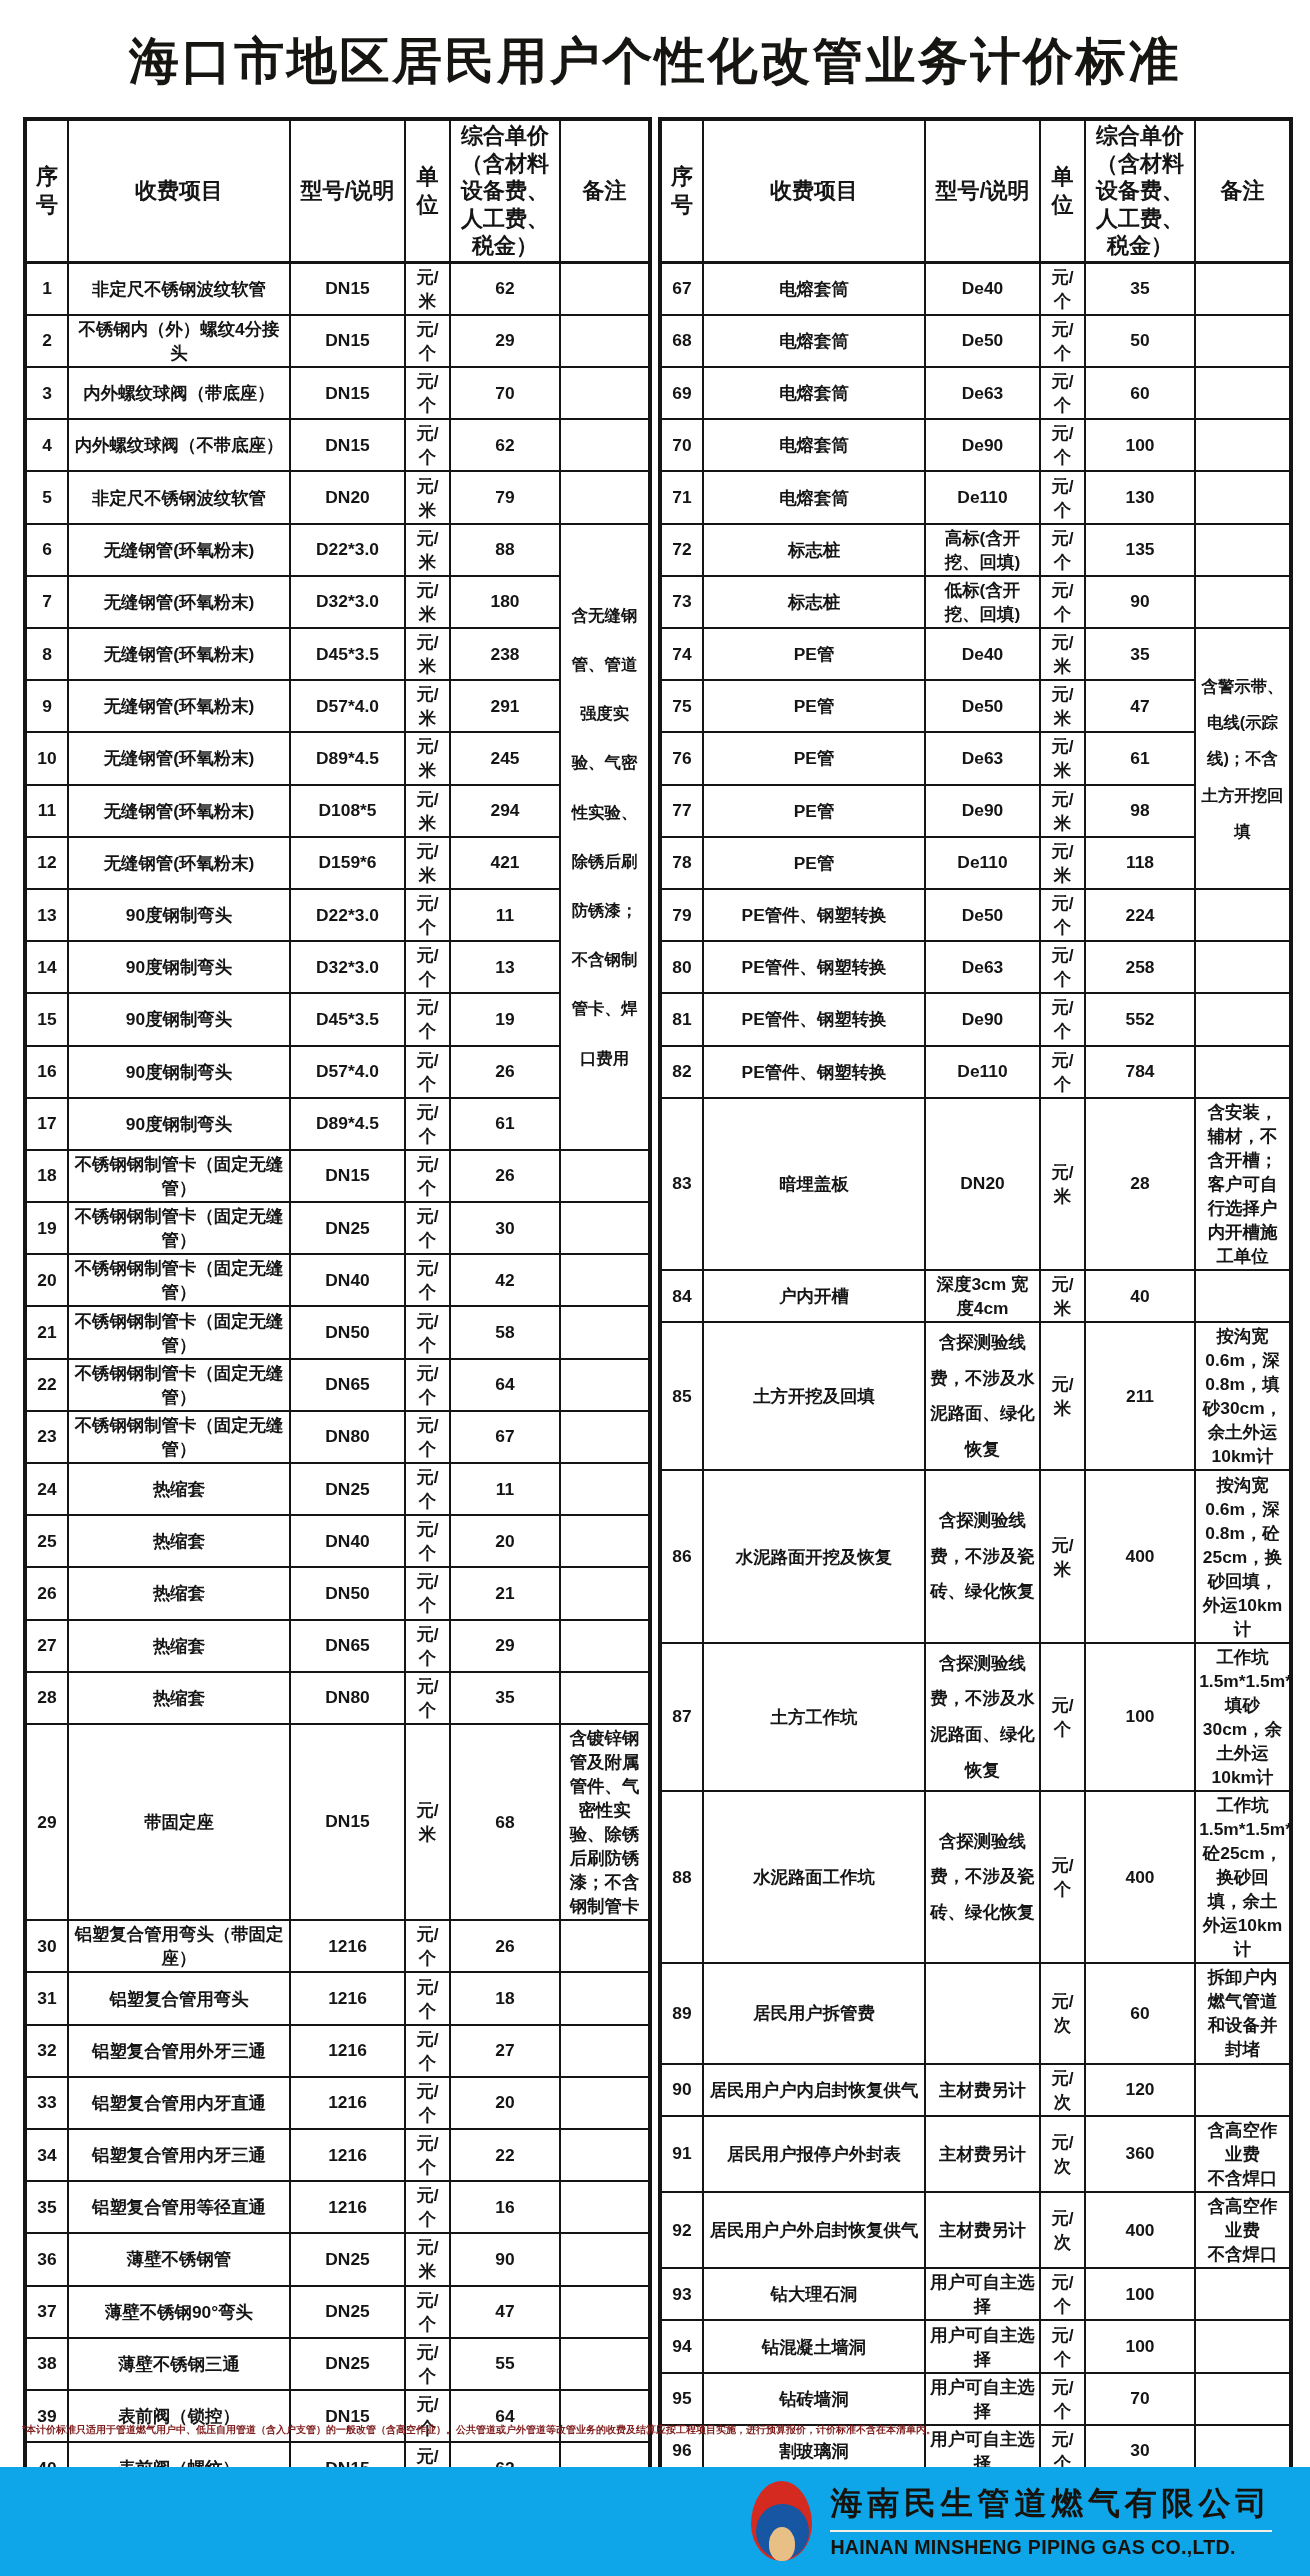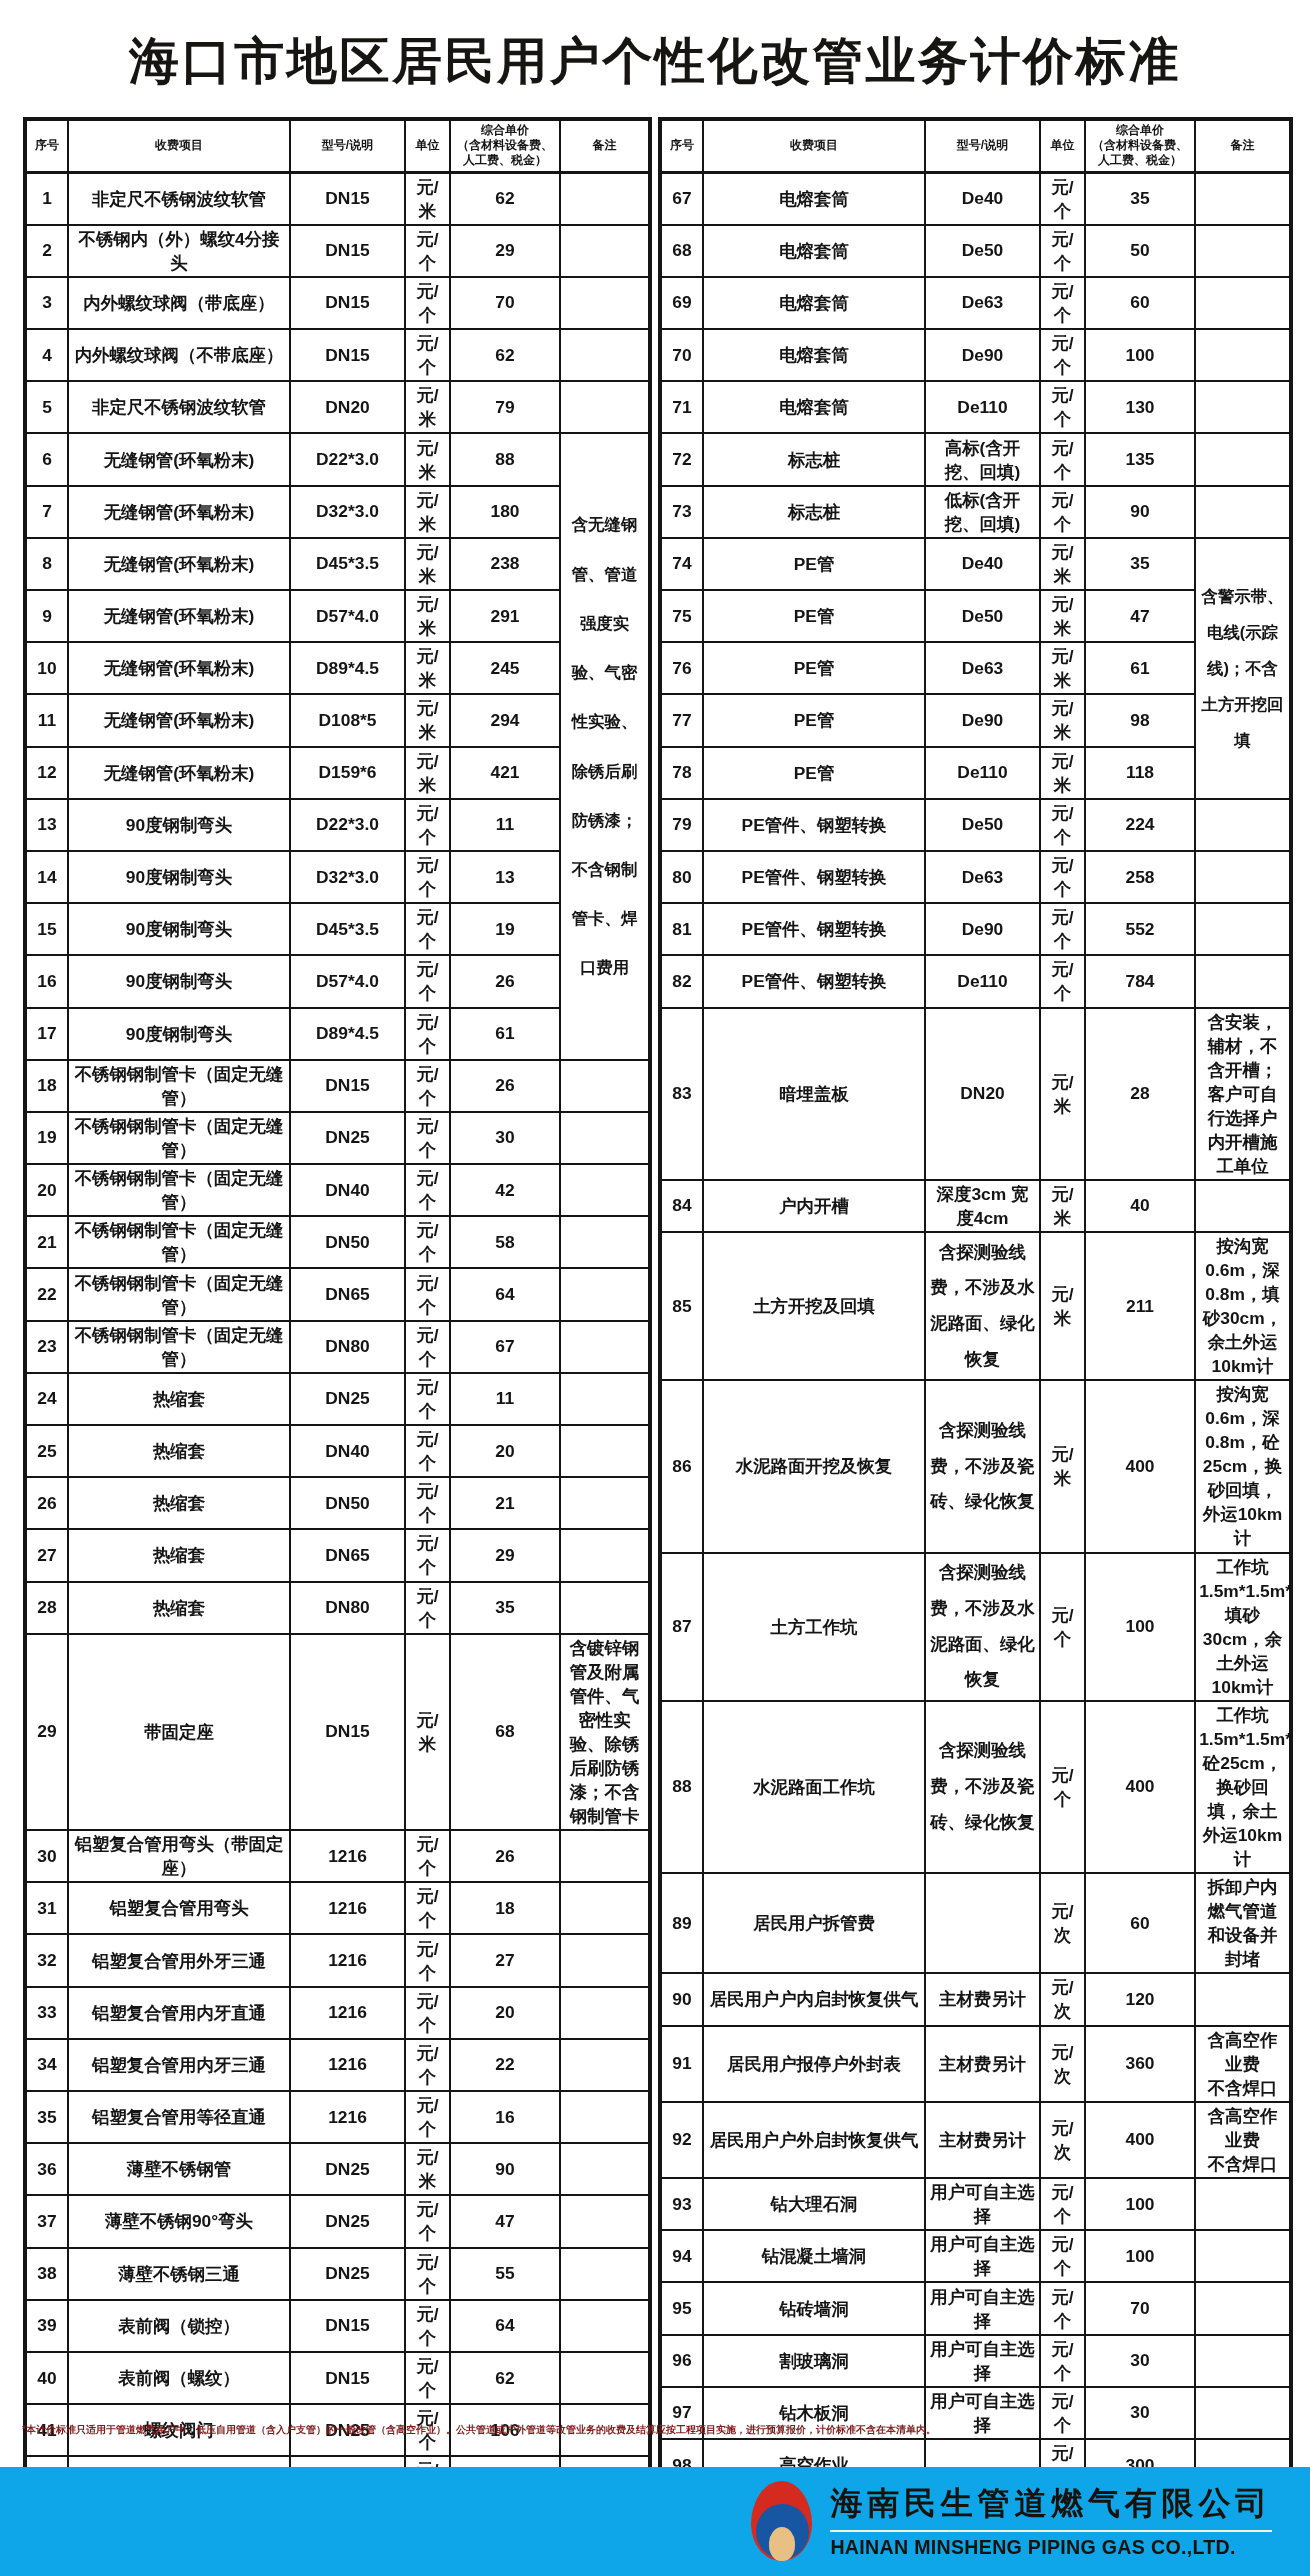--- a/index.html
+++ b/index.html
@@ -32,21 +32,21 @@
   table.price-table col.c-unit{width:45px;}
   table.price-table col.c-price{width:110px;}
   table.price-table th,table.price-table td{
     border:2.1px solid #151515;
     text-align:center;vertical-align:middle;
     padding:1.1px 3.2px;
     font-size:17.4px;font-weight:700;
     overflow:hidden;
   }
   table.price-table thead tr{height:53px;}
-  table.price-table thead th{font-size:12px;line-height:1.25;border-bottom:3.7px solid #151515;}
+  table.price-table thead th{font-size:22px;line-height:1.25;border-bottom:3.7px solid #151515;}
   th.th-price{white-space:pre-line;font-size:16.4px;}
   td.cell-no{font-size:17.4px;}
   td.cell-item{font-size:17px;padding:1.1px 2.1px;}
   td.cell-model{font-size:16.4px;padding:1.1px 2.1px;}
   td.cell-model.tall{line-height:2.05;}
   td.cell-unit{font-size:16.4px;padding:1.1px 1.1px;}
   td.cell-price{font-size:18px;}
   td.cell-remark{
     text-align:left;font-size:15.3px;line-height:1.38;
     padding:2.1px 5.3px;white-space:pre-line;

